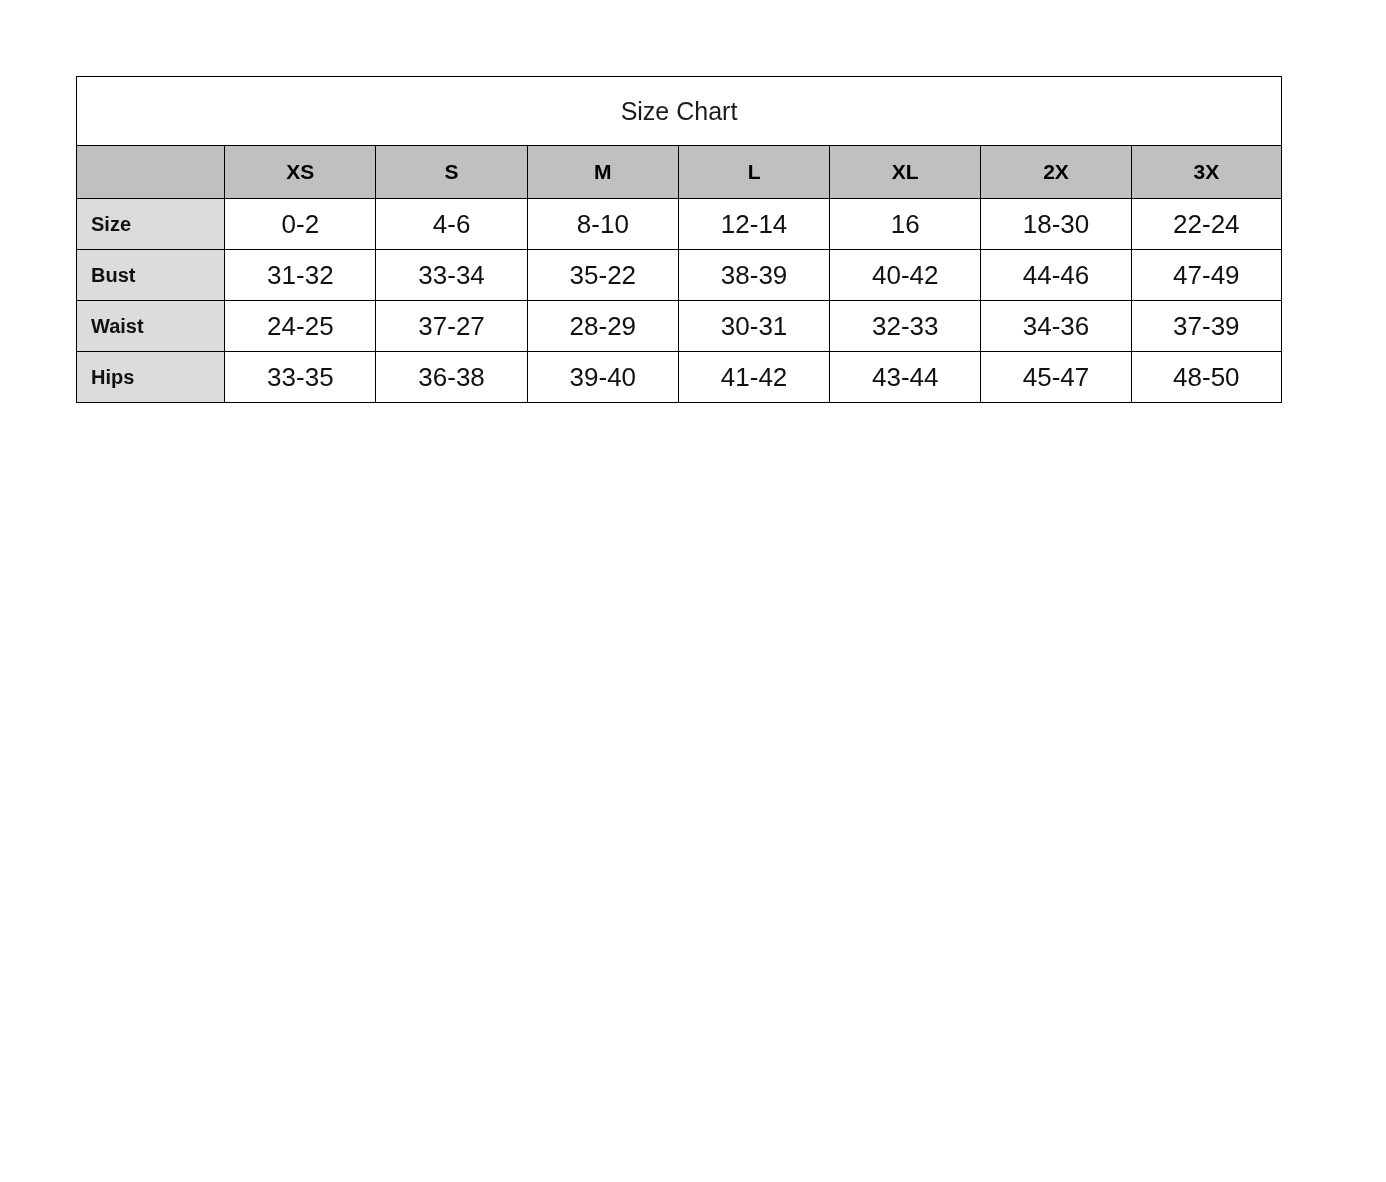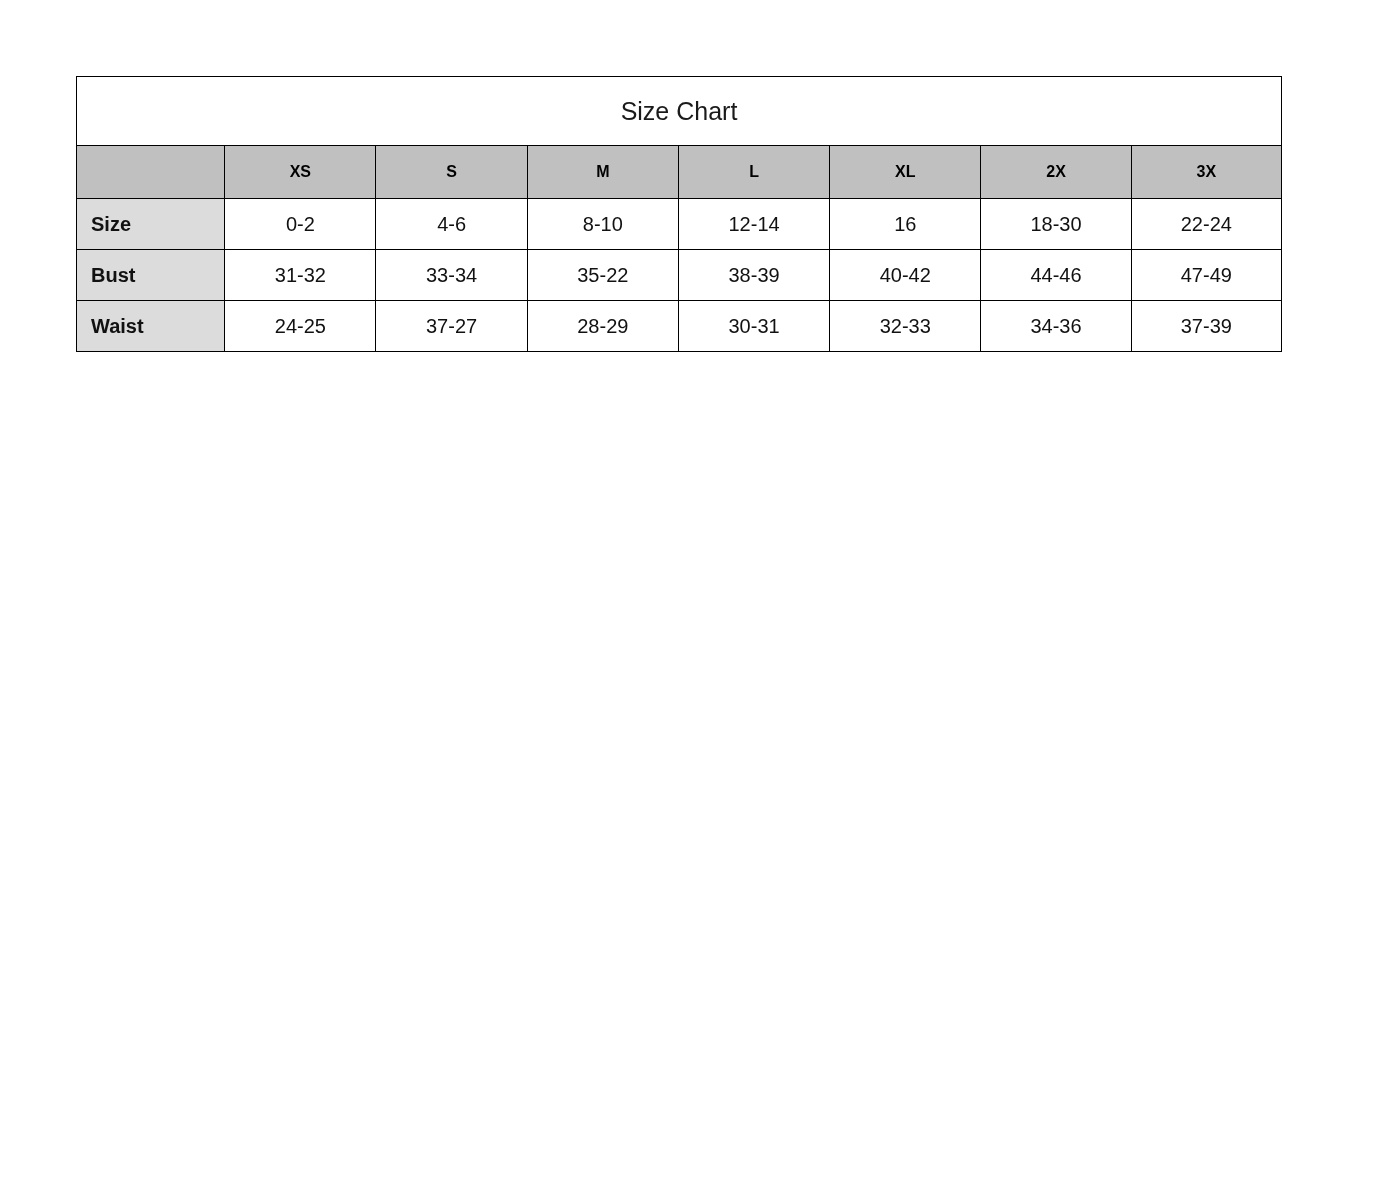--- a/index.html
+++ b/index.html
@@ -37,30 +37,30 @@
   .title-cell {
     height: 68px;
     font-size: 25px;
     font-weight: 400;
     color: #1a1a1a;
     background: #ffffff;
   }
   thead.head-row th {
     height: 52px;
     background: #c0c0c0;
-    font-size: 16px;
+    font-size: 21px;
     font-weight: bold;
     color: #000000;
   }
   .corner-cell {
     background: #c0c0c0;
   }
   tbody tr td {
     height: 50px;
-    font-size: 20px;
+    font-size: 26px;
     background: #ffffff;
     color: #111111;
   }
   tbody tr td.row-label {
     background: #dcdcdc;
     font-weight: bold;
     font-size: 20px;
     text-align: left;
     padding-left: 14px;
     margin-top: 36px;
@@ -125,15 +125,25 @@
       <tr>
         <td class="row-label">Waist</td>
         <td>24-25</td>
         <td>37-27</td>
         <td>28-29</td>
         <td>30-31</td>
         <td>32-33</td>
         <td>34-36</td>
         <td>37-39</td>
       </tr>
+      <tr>
+        <td class="row-label">Hips</td>
+        <td>33-35</td>
+        <td>36-38</td>
+        <td>39-40</td>
+        <td>41-42</td>
+        <td>43-44</td>
+        <td>45-47</td>
+        <td>48-50</td>
+      </tr>
     </tbody>
   </table>
 </div>
 
 </body></html>

